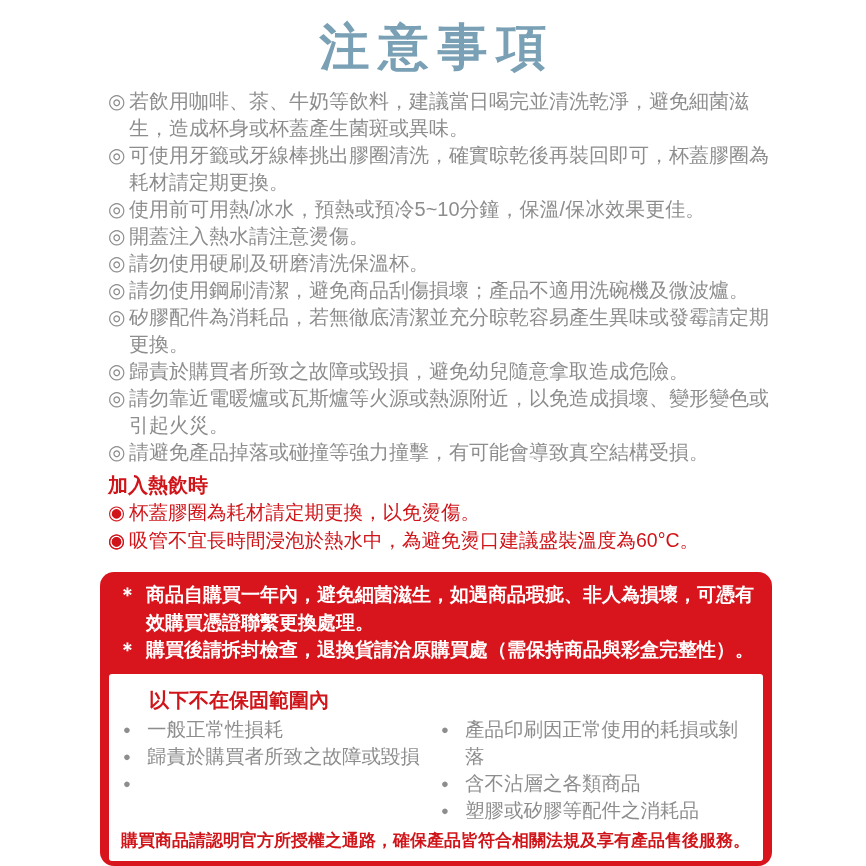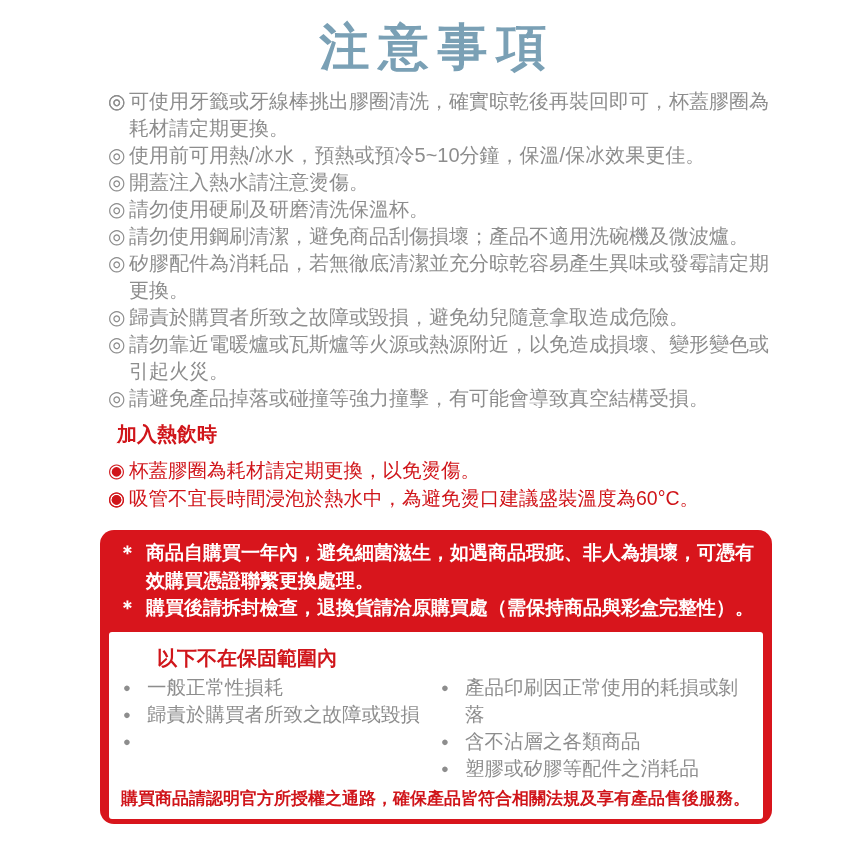--- a/index.html
+++ b/index.html
@@ -35,21 +35,21 @@
   .notes .b{position:absolute;left:0;top:0;}
   
   .hot{
     margin:6px 0 0 108px;
     width:668px;
     color:#d0151a;
     font-size:19.5px;
     line-height:27.5px;
   }
   .hot h2{
-    margin:9px;
+    margin:0;
     font-size:20px;
     font-weight:bold;
     line-height:27px;
     color:#d0151a;
   }
   .hot li{position:relative;padding-left:21px;white-space:nowrap;}
   .hot .b{position:absolute;left:0;top:0;}
   
   .wbox{
     margin:18px 0 0 100px;
@@ -69,21 +69,21 @@
   .stars li{position:relative;padding-left:28px;}
   .stars .star{position:absolute;left:0;top:0;}
   
   .inner{
     margin:10px 9px 0 9px;
     background:#ffffff;
     border-radius:3px;
     padding:13px 11px 8px 11px;
   }
   .inner h3{
-    margin:0 0 2px 37px;
+    margin:0 0 2px 29px;
     font-size:20px;
     font-weight:bold;
     line-height:27px;
     color:#d0151a;
   }
   .cols{display:flex;}
   .col{color:#8d8d8d;font-size:19.5px;line-height:27px;}
   .col-left{width:318px;}
   .col-right{flex:1;}
   .col li{position:relative;padding-left:27px;}
@@ -101,21 +101,21 @@
   }
 </style>
 </head>
 <body>
 
 <div class="page">
 
   <h1 class="title">注意事項</h1>
 
   <ul class="notes">
-    <li><span class="b">◎</span></li>
+    <li><span class="b">◎</span><span>若飲用咖啡、茶、牛奶等飲料，建議當日喝完並清洗乾淨，避免細菌滋生，造成杯身或杯蓋產生菌斑或異味。</span></li>
     <li><span class="b">◎</span><span>可使用牙籤或牙線棒挑出膠圈清洗，確實晾乾後再裝回即可，杯蓋膠圈為耗材請定期更換。</span></li>
     <li><span class="b">◎</span><span>使用前可用熱/冰水，預熱或預冷5~10分鐘，保溫/保冰效果更佳。</span></li>
     <li><span class="b">◎</span><span>開蓋注入熱水請注意燙傷。</span></li>
     <li><span class="b">◎</span><span>請勿使用硬刷及研磨清洗保溫杯。</span></li>
     <li><span class="b">◎</span><span>請勿使用鋼刷清潔，避免商品刮傷損壞；產品不適用洗碗機及微波爐。</span></li>
     <li><span class="b">◎</span><span>矽膠配件為消耗品，若無徹底清潔並充分晾乾容易產生異味或發霉請定期更換。</span></li>
     <li><span class="b">◎</span><span>歸責於購買者所致之故障或毀損，避免幼兒隨意拿取造成危險。</span></li>
     <li><span class="b">◎</span><span>請勿靠近電暖爐或瓦斯爐等火源或熱源附近，以免造成損壞、變形變色或引起火災。</span></li>
     <li><span class="b">◎</span><span>請避免產品掉落或碰撞等強力撞擊，有可能會導致真空結構受損。</span></li>
   </ul>

